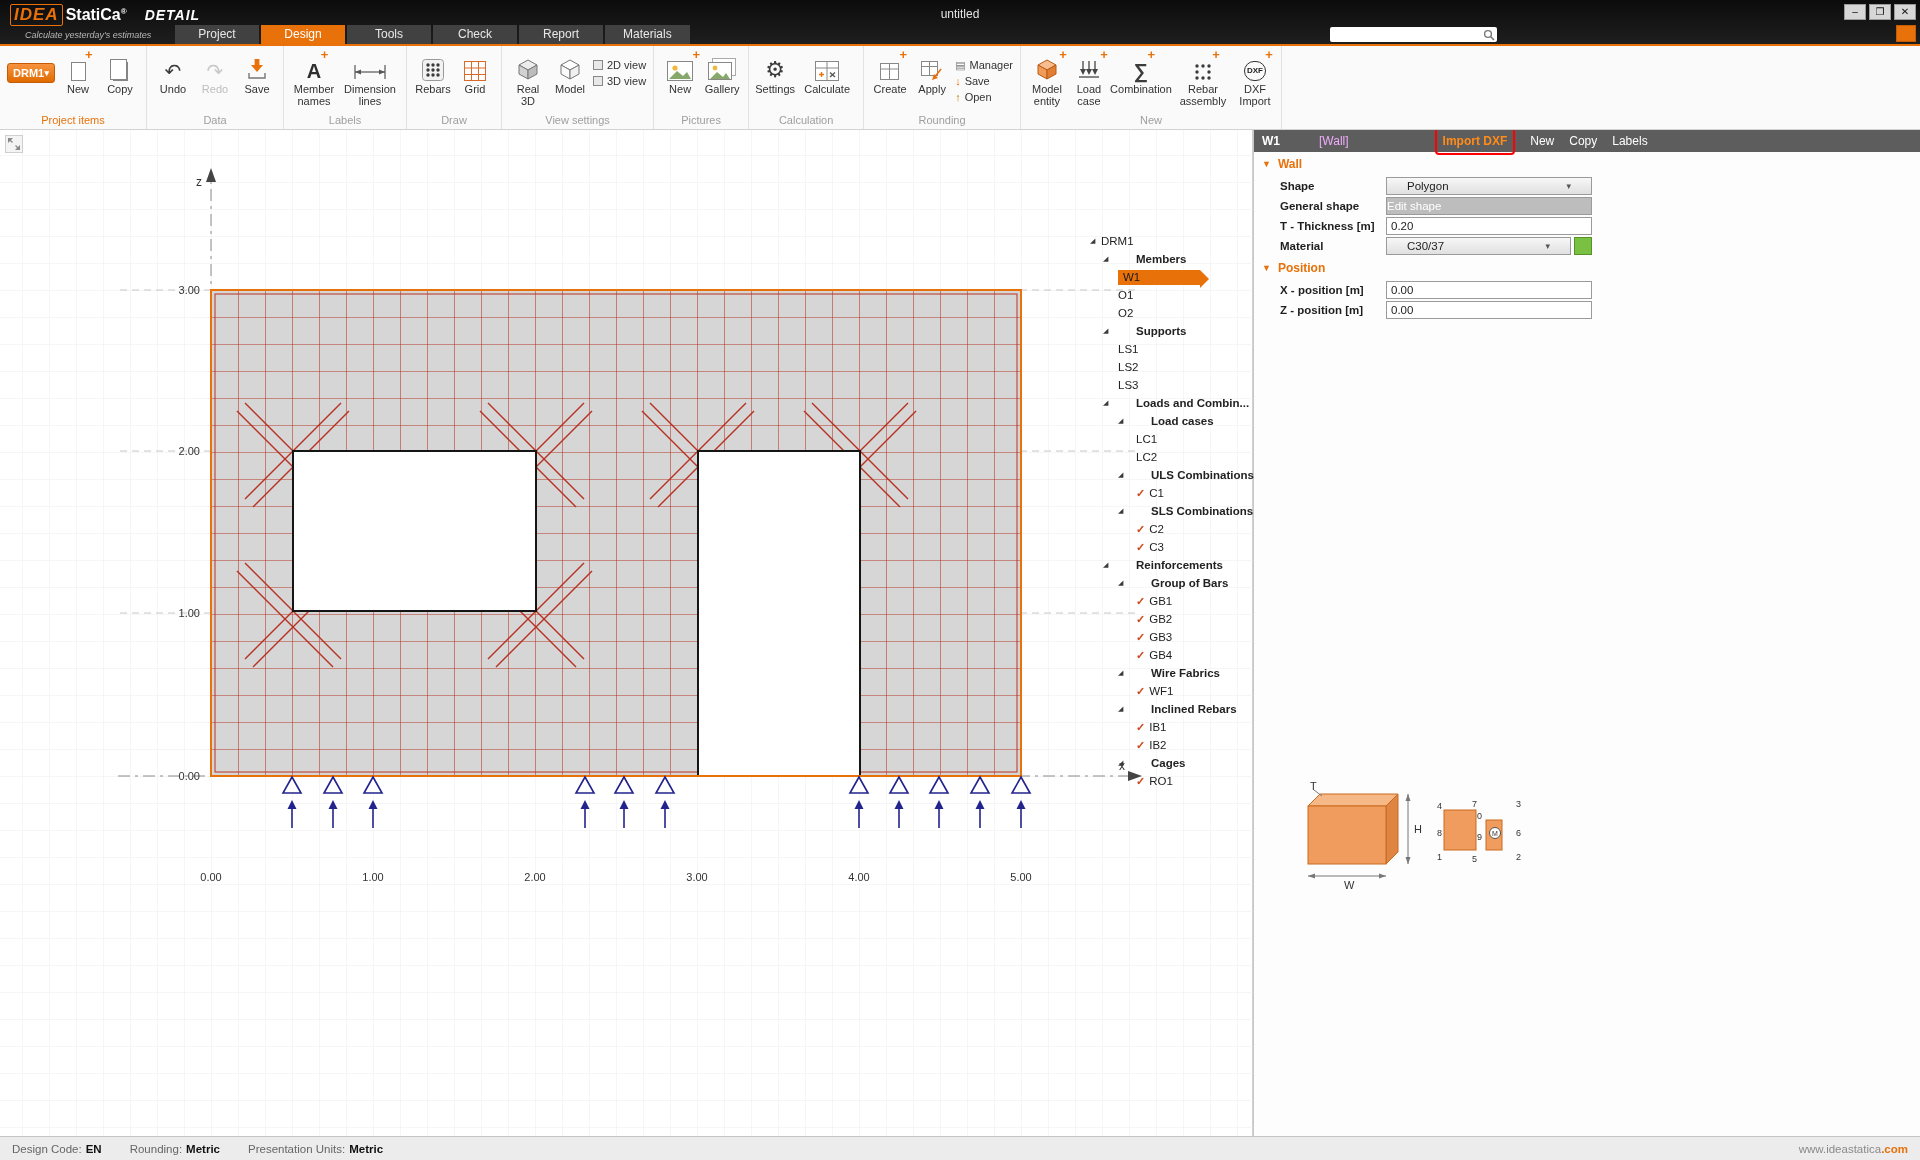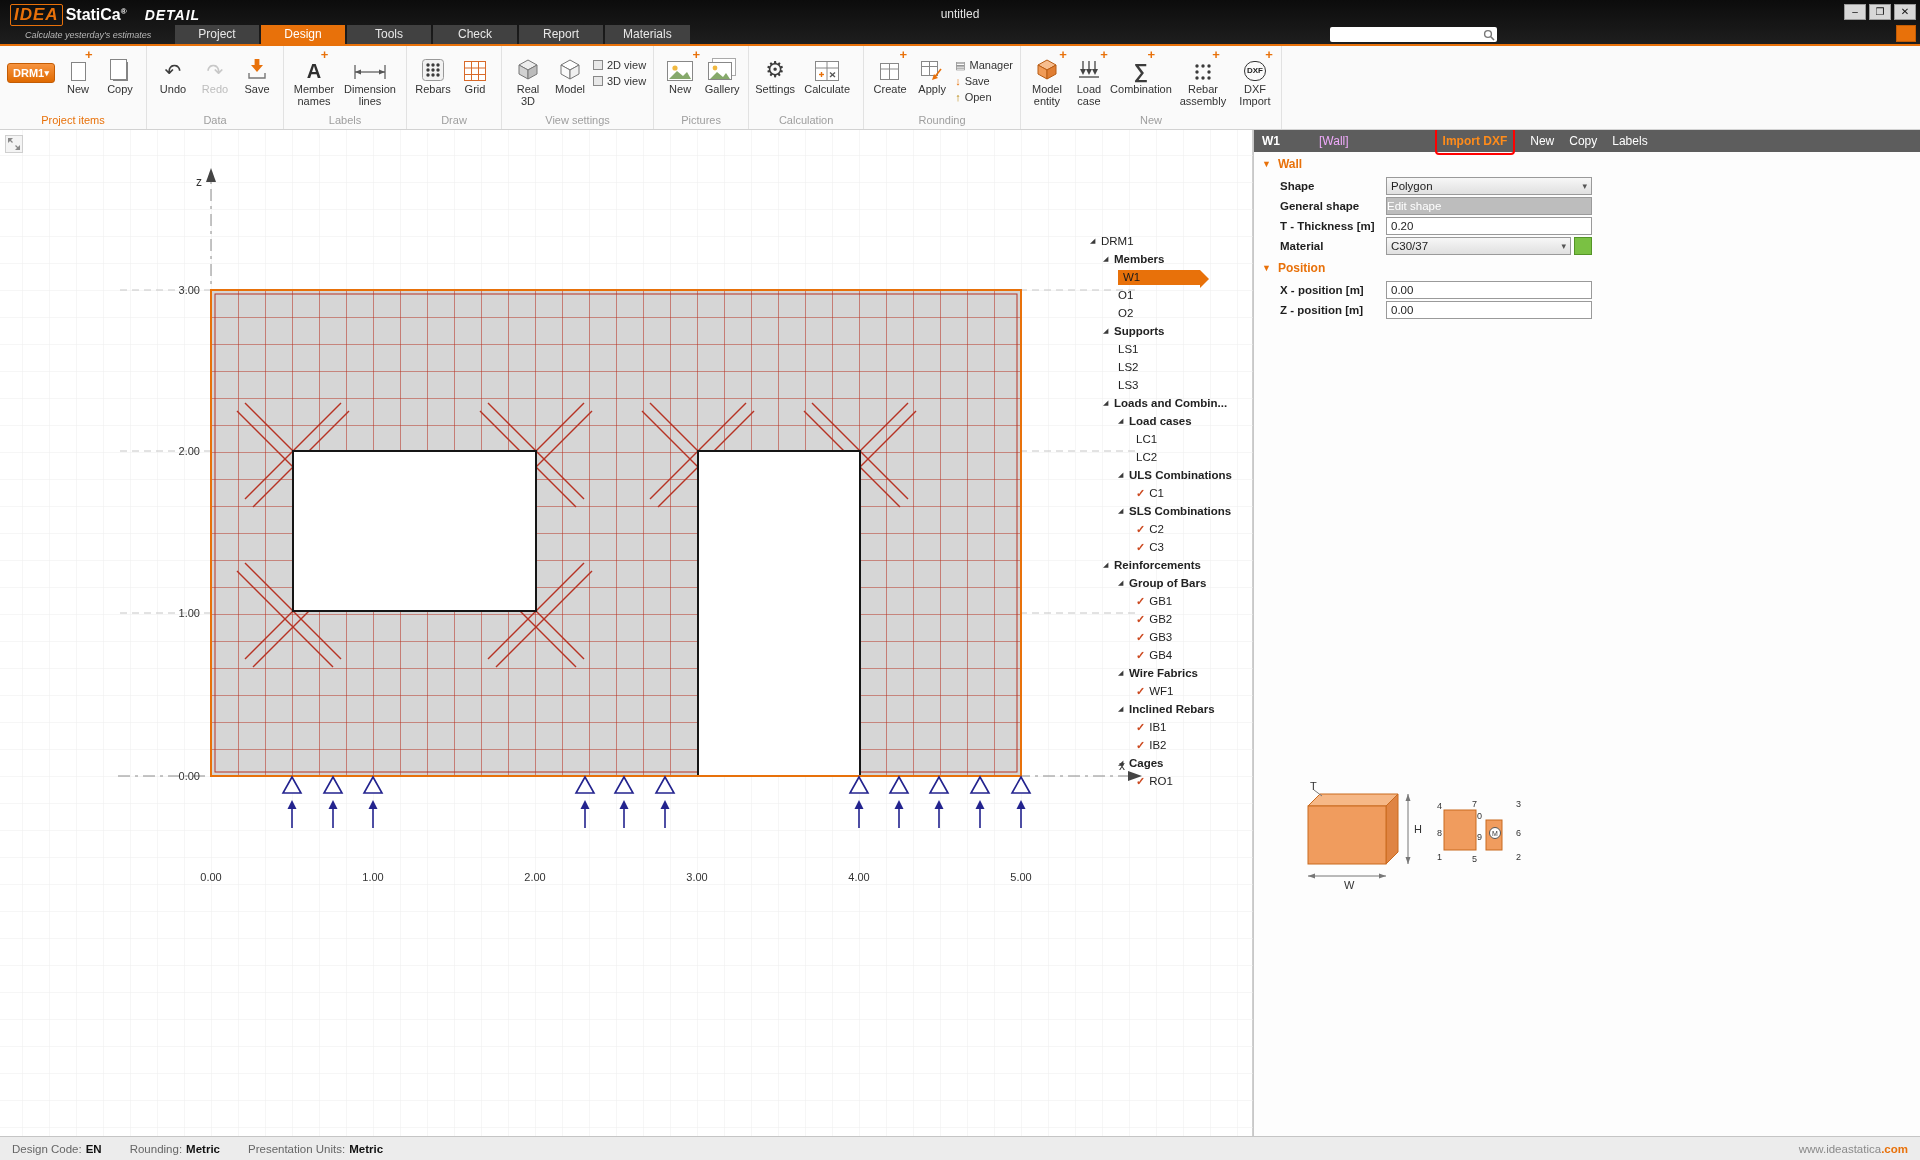--- a/index.html
+++ b/index.html
@@ -52,41 +52,41 @@
   .dxf-ic { border:1.5px solid #333; border-radius:10px; font-size:8px; font-weight:bold; color:#222; padding:5px 2px; line-height:1; }
 
   
   .main { position:absolute; top:130px; left:0; width:1920px; height:1006px; }
   .canvas { position:absolute; left:0; top:0; width:1253px; height:1006px; background:#fff; border-right:1px solid #cfcfcf; }
   .canvas-expand { position:absolute; left:5px; top:5px; width:18px; height:18px; border:1px solid #cfcfcf; background:#f4f4f4; display:flex; align-items:center; justify-content:center; }
 
   
   .tree { position:absolute; left:1088px; top:102px; width:168px; font-size:11.5px; color:#222; z-index:5; }
   .tree-row { height:18px; display:flex; align-items:center; white-space:nowrap; }
-  .tree-row.bold { font-weight:bold; }
+  .tree-row.bold { font-weight:bold;gap:22px; }
   .lvl0 { padding-left:2px; } .lvl1 { padding-left:15px; } .lvl2 { padding-left:30px; } .lvl3 { padding-left:48px; }
   .exp { width:11px; font-size:7px; color:#3a3a3a; flex:none; font-weight:normal; }
   .chk { color:#cc4a21; font-weight:bold; margin-right:4px; font-size:11px; }
   .sel-row .tlabel { background:#E8710A; color:#1a1a1a; min-width:82px; padding:1px 8px 2px 5px; position:relative; }
   .sel-row .tlabel::after { content:""; position:absolute; right:-9px; top:0; border-top:9px solid transparent; border-bottom:9px solid transparent; border-left:9px solid #E8710A; }
 
   
   .props { position:absolute; left:1253px; top:0; width:667px; height:1006px; background:#fdfdfd; border-left:1px solid #c8c8c8; }
   .props-header { height:22px; background:#5d5d5d; color:#fff; display:flex; align-items:center; padding:0 8px; font-size:12px; }
   .ph-id { font-weight:bold; margin-right:7px; }
   .ph-type { color:#f0abfc;margin-left:32px; }
   .annot { border:2px solid #f00; border-radius:4px; height:28px; display:flex; align-items:center; padding:0 6px; margin-left:86px; }
   .import-dxf { color:#ff8c1a; font-weight:bold; }
   .hbtn { color:#fff; margin-left:15px; cursor:default; }
   .sec-title { height:24px; display:flex; align-items:center; gap:7px; padding-left:8px; color:#E8710A; font-weight:bold; font-size:12px; }
   .sec-caret { font-size:9px; color:#E8710A; }
   .prow { display:grid; grid-template-columns:106px 206px; align-items:center; height:20px; margin-left:26px; }
   .plabel { font-weight:bold; font-size:11.5px; color:#1e1e1e; white-space:nowrap; }
   .pctrl { height:18px; font-size:11.5px; display:flex; align-items:center; }
-  .dropdown { background:linear-gradient(#f7f7f7,#e0e0e0); border:1px solid #9a9a9a; justify-content:space-between; padding:0 4px; width:100%;text-align:right; }
+  .dropdown { background:linear-gradient(#f7f7f7,#e0e0e0); border:1px solid #9a9a9a; justify-content:space-between; padding:0 20px; width:100%;text-align:right; }
   .dd-caret { font-size:9px; color:#555; }
   .tfield { background:#fff; border:1px solid #9a9a9a; padding:0 4px; width:100%; }
   .btn-gray { background:#bdbdbd; color:#fff; border:1px solid #9a9a9a; justify-content:flex-start; width:100%; }
   .mat-wrap { display:flex; gap:3px; width:100%; }
   .mat-wrap .dropdown { flex:1; }
   .green-btn { width:18px; height:18px; background:#7ac143; border:1px solid #549427; flex:none; }
   .diag3d { position:absolute; left:46px; top:652px; }
   .diagpoly { position:absolute; left:182px; top:664px; }
 
   

